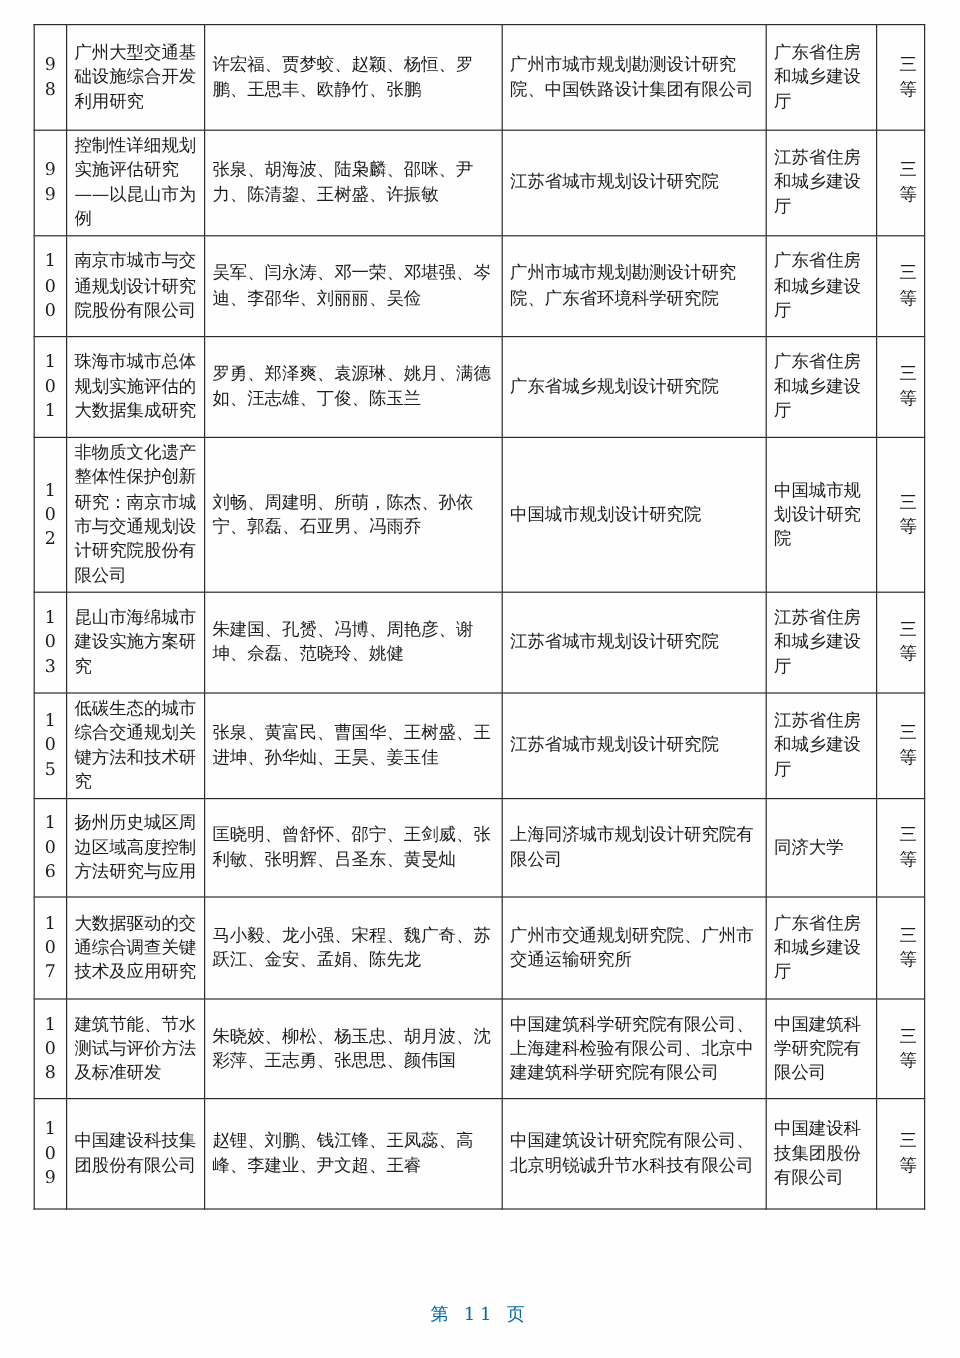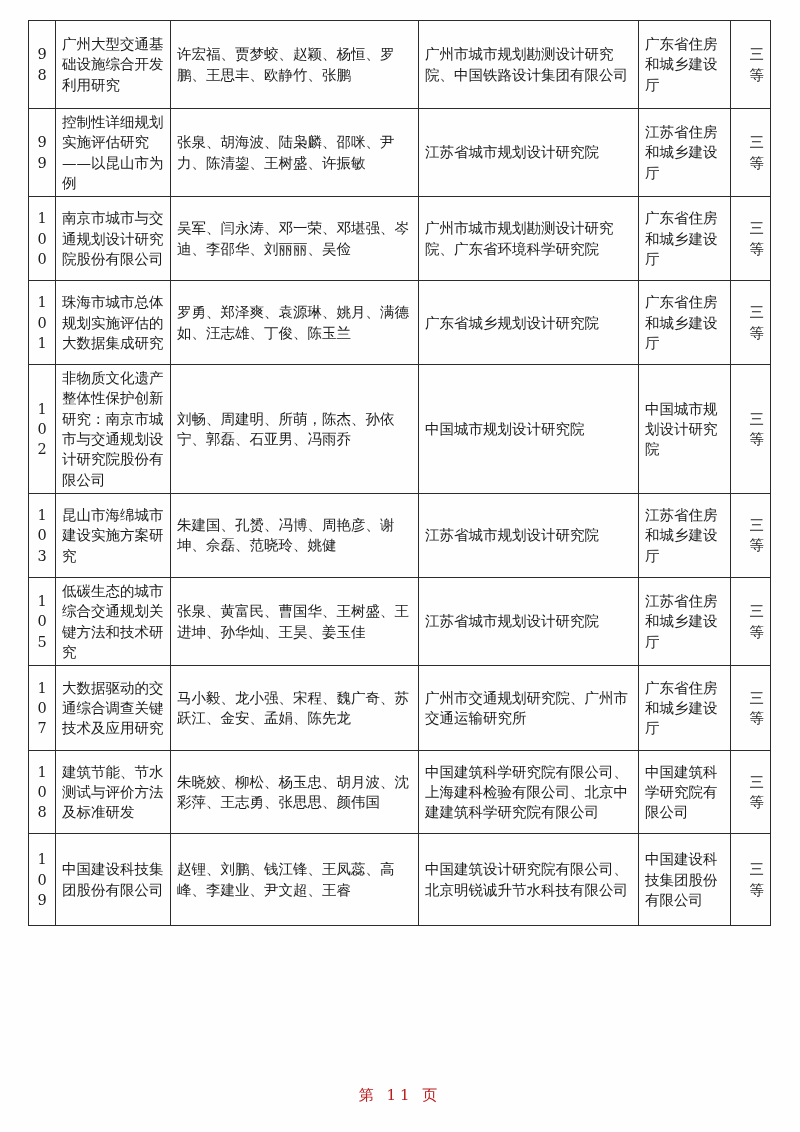--- a/index.html
+++ b/index.html
@@ -46,21 +46,21 @@
     border-color: var(--hl-border, #9c4a4a);
   }
   .footer {
     position: absolute;
     top: 1086px;
     left: 0;
     width: 100%;
     text-align: center;
     font-size: 15px;
     letter-spacing: 4px;
-    color: #b91c1c;
+    color: #0369a1;
   }
 </style>
 </head>
 <body>
 
 <div class="page">
 
   <table class="awards">
     <colgroup>
       <col style="width:27px">
@@ -120,20 +120,28 @@
           <td class="c-prize">三等</td>
         </tr>
         <tr style="height: 88px;">
           <td class="c-num">105</td>
           <td class="c-title">低碳生态的城市综合交通规划关键方法和技术研究</td>
           <td class="c-authors">张泉、黄富民、曹国华、王树盛、王进坤、孙华灿、王昊、姜玉佳</td>
           <td class="c-org">江苏省城市规划设计研究院</td>
           <td class="c-dept">江苏省住房和城乡建设厅</td>
           <td class="c-prize">三等</td>
         </tr>
+        <tr style="height: 82px;">
+          <td class="c-num">106</td>
+          <td class="c-title">扬州历史城区周边区域高度控制方法研究与应用</td>
+          <td class="c-authors">匡晓明、曾舒怀、邵宁、王剑威、张利敏、张明辉、吕圣东、黄旻灿</td>
+          <td class="c-org">上海同济城市规划设计研究院有限公司</td>
+          <td class="c-dept">同济大学</td>
+          <td class="c-prize">三等</td>
+        </tr>
         <tr style="height: 85px;">
           <td class="c-num">107</td>
           <td class="c-title">大数据驱动的交通综合调查关键技术及应用研究</td>
           <td class="c-authors">马小毅、龙小强、宋程、魏广奇、苏跃江、金安、孟娟、陈先龙</td>
           <td class="c-org">广州市交通规划研究院、广州市交通运输研究所</td>
           <td class="c-dept">广东省住房和城乡建设厅</td>
           <td class="c-prize">三等</td>
         </tr>
         <tr style="height: 83px;">
           <td class="c-num">108</td>

